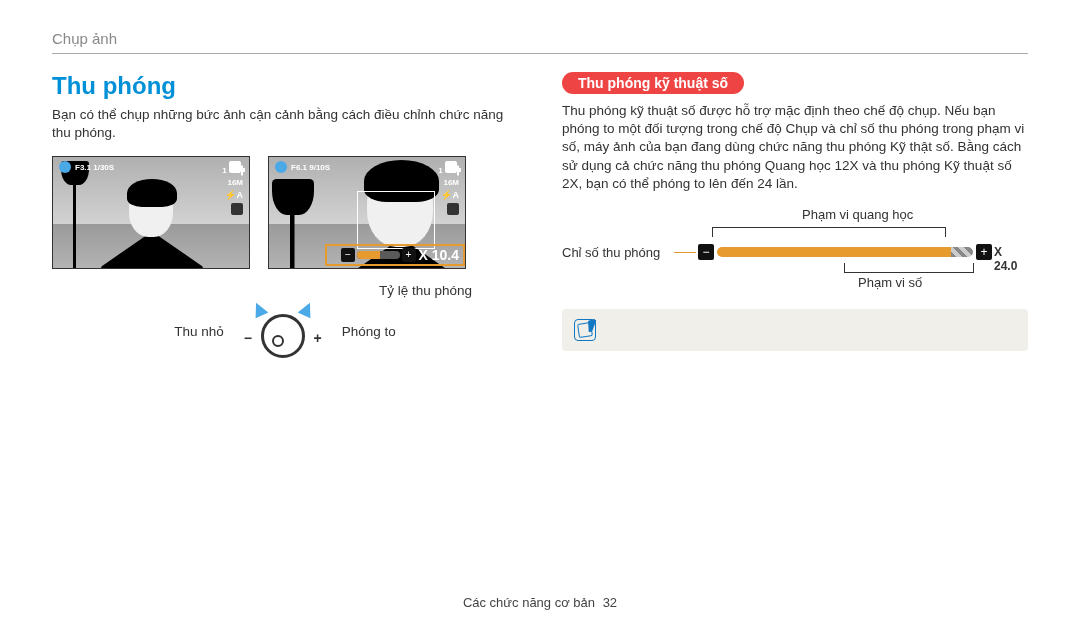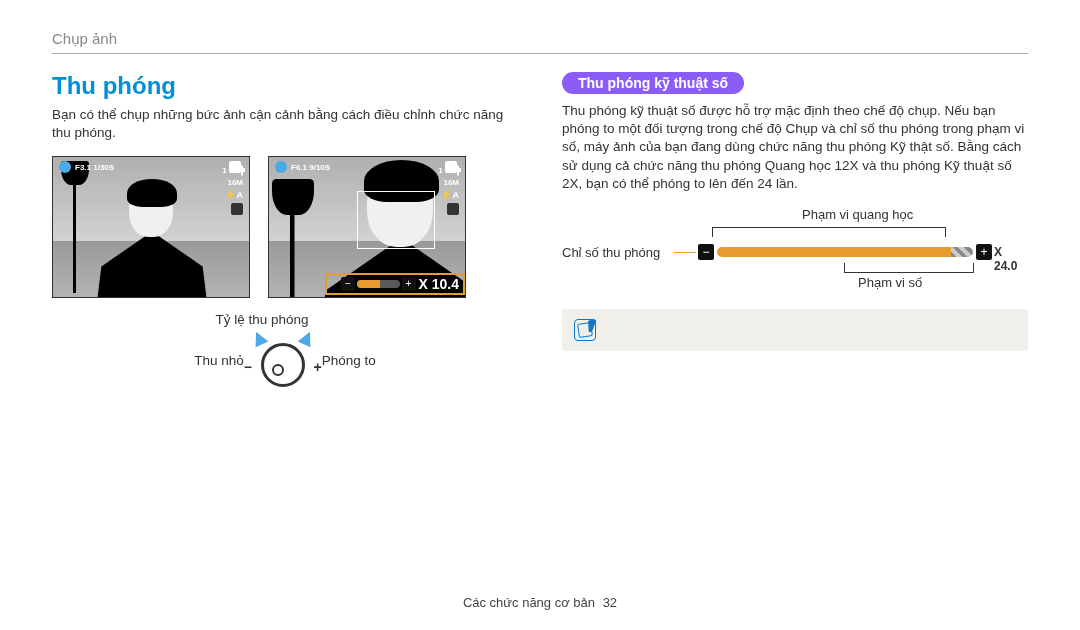--- a/index.html
+++ b/index.html
@@ -39,21 +39,21 @@
     line-height: 1.35;
     margin-bottom: 14px;
   }
   .screens-row {
     display: flex;
     gap: 18px;
     margin-bottom: 14px;
   }
   .screen {
     width: 198px;
-    height: 142px;
+    height: 113px;
     border: 1px solid #333;
     position: relative;
     background: linear-gradient(#b0b0b0 0%, #d2d2d2 60%, #9a9a9a 60%, #b3b3b3 100%);
     overflow: hidden;
   }
   .screen .lamp {
     position: absolute;
     left: 6px;
     top: 4px;
     width: 32px;
@@ -102,39 +102,39 @@
   .zoom-bar-screen .minus, .zoom-bar-screen .plus {
     width:14px;height:14px;background:#111;color:#fff;font-size:10px;line-height:14px;text-align:center;border-radius:2px;
   }
   .zoom-bar-screen .track { flex:1;height:8px;background:#5a5a5a;margin:0 2px;border-radius:4px;position:relative;}
   .zoom-bar-screen .fill { position:absolute;left:0;top:0;bottom:0;width:55%;background:#e79a2e;border-radius:4px 0 0 4px;}
   .zoom-bar-screen .label { font-size:14px;color:#fff;font-weight:bold;margin-left:3px;}
   .orange-box {
     position:absolute; border:2px solid #e79a2e;
   }
   .knob-row {
-    display:flex; align-items:center; justify-content:center; gap:4px;
+    display:flex; align-items:center; justify-content:center; gap:24px;
     font-size:13.5px; margin-bottom: 8px;
   }
   .knob-wrap { position:relative; width:70px; height:58px; }
   .knob {
     width:44px;height:44px;border:3px solid #333;border-radius:50%;
     position:absolute; left:13px; top:12px;
     display:flex;align-items:center;justify-content:center;
   }
   .knob::after{content:"";width:8px;height:8px;border:2px solid #333;border-radius:50%;position:absolute;left:8px;bottom:8px;}
   .arrow-l, .arrow-r {
     position:absolute; top:0; width:0;height:0;
     border-left:7px solid transparent;border-right:7px solid transparent;
   }
   .arrow-l { left:4px; border-bottom:14px solid #4aa9e6; transform:rotate(-25deg);}
   .arrow-r { right:4px; border-bottom:14px solid #4aa9e6; transform:rotate(25deg);}
   .signs { position:absolute; bottom:14px; font-size:14px; font-weight:bold; }
   .sign-minus { left:-4px; } .sign-plus { right:-4px; }
-  .zoom-ratio-label { text-align: center; padding-right: 46px; font-size:13.5px; margin-bottom:4px;}
+  .zoom-ratio-label { text-align: right; padding-right: 46px; font-size:13.5px; margin-bottom:4px;}
   .note-box {
     background: #f0efe9;
     border-radius: 4px;
     padding: 10px 12px 10px 12px;
     display: flex;
     gap: 10px;
     font-size: 12.5px;
     line-height: 1.45;
   }
   .note-icon {
@@ -150,21 +150,21 @@
   .note-icon::after {
     content:""; position:absolute; left:11px; top:-2px; width:10px; height:14px;
     background:#1178c4;
     clip-path: polygon(40% 0, 60% 0, 100% 80%, 80% 100%, 0% 40%);
     transform: rotate(40deg);
   }
   .note-box ul { list-style: disc; padding-left: 16px; }
   .note-box ul li { margin-bottom: 4px; }
   .pill-heading {
     display: inline-block;
-    background: #8b5cf6;
+    background: #ef4444;
     color: #fff;
     font-weight: bold;
     font-size: 14px;
     padding: 3px 16px;
     border-radius: 12px;
     margin-bottom: 8px;
   }
   .digital-zoom-diagram {
     position: relative;
     height: 84px;

